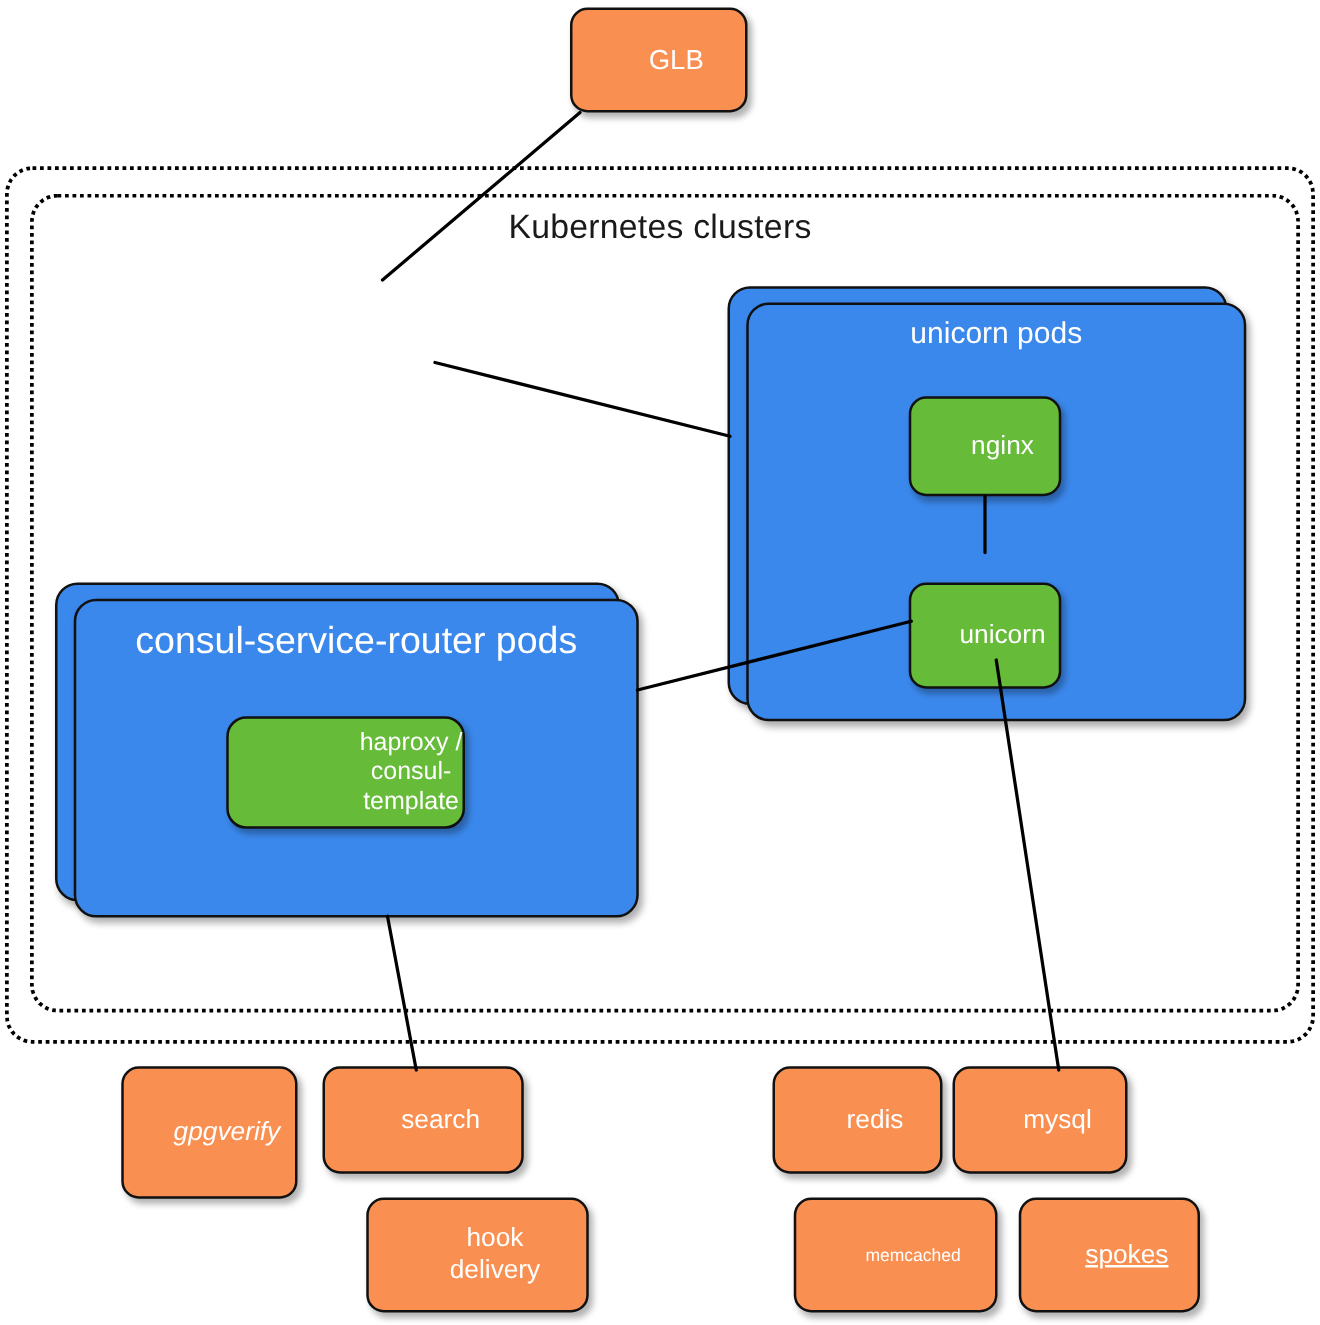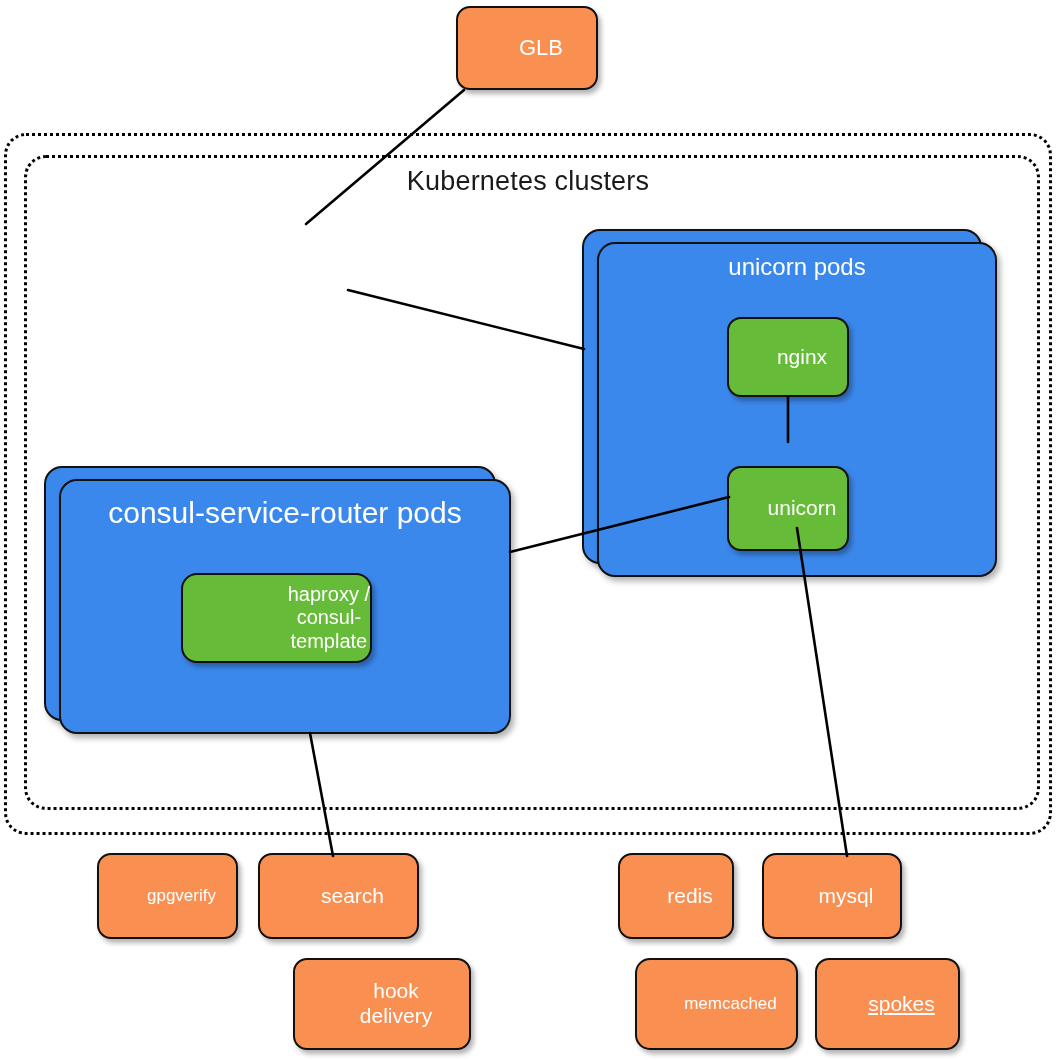--- a/index.html
+++ b/index.html
@@ -120,28 +120,28 @@
   #nginx          { left: 727px; top: 317px; width: 122px; height: 80px;  font-size: 21px; }
   #unicorn-ctr    { left: 727px; top: 442px; width: 122px; height: 85px;  font-size: 21px; margin-top: 24px; }
 
   #consul-stack   { left: 44px;  top: 466px; width: 467px; height: 268px; }
   #consul-stack .layer { width: 452px; height: 255px; }
   #consul-pods-title { left: 59px; top: 496px; width: 452px; font-size: 30px; }
 
   #haproxy        { left: 181px; top: 573px; width: 191px; height: 90px;  font-size: 20px;
                     border-radius: 16px; justify-content: flex-end; }
 
-  #gpgverify      { left: 97px;  top: 853px; width: 141px; height: 86px;  font-size: 17px; }
+  #gpgverify      { left: 97px;  top: 853px; width: 141px; height: 106px;  font-size: 21px; font-style: italic; }
   #search         { left: 258px; top: 853px; width: 161px; height: 86px;  font-size: 21px; }
   #other-services { left: 112px; top: 958px; width: 166px; height: 92px;  font-size: 21px; }
   #hook-delivery  { left: 293px; top: 958px; width: 178px; height: 92px;  font-size: 21px; }
 
-  #redis          { left: 618px; top: 853px; width: 116px; height: 86px;  font-size: 21px; }
+  #redis          { left: 618px; top: 853px; width: 136px; height: 86px;  font-size: 21px; }
   #mysql          { left: 762px; top: 853px; width: 140px; height: 86px;  font-size: 21px; text-align: right; }
-  #memcached      { left: 635px; top: 958px; width: 163px; height: 92px;  font-size: 17px; border-radius: 15px; }
+  #memcached      { left: 635px; top: 958px; width: 163px; height: 92px;  font-size: 14px; }
   #spokes         { left: 815px; top: 958px; width: 145px; height: 92px;  font-size: 21px; text-decoration: underline; }
 </style>
 </head>
 <body>
 
 <div id="canvas">
 
   <svg id="lines" viewBox="0 0 1056 1060" width="1056" height="1060">
     <g stroke="#000000" stroke-width="2.6" fill="none" stroke-linecap="round">
       <line x1="464" y1="90" x2="306" y2="224"></line>

